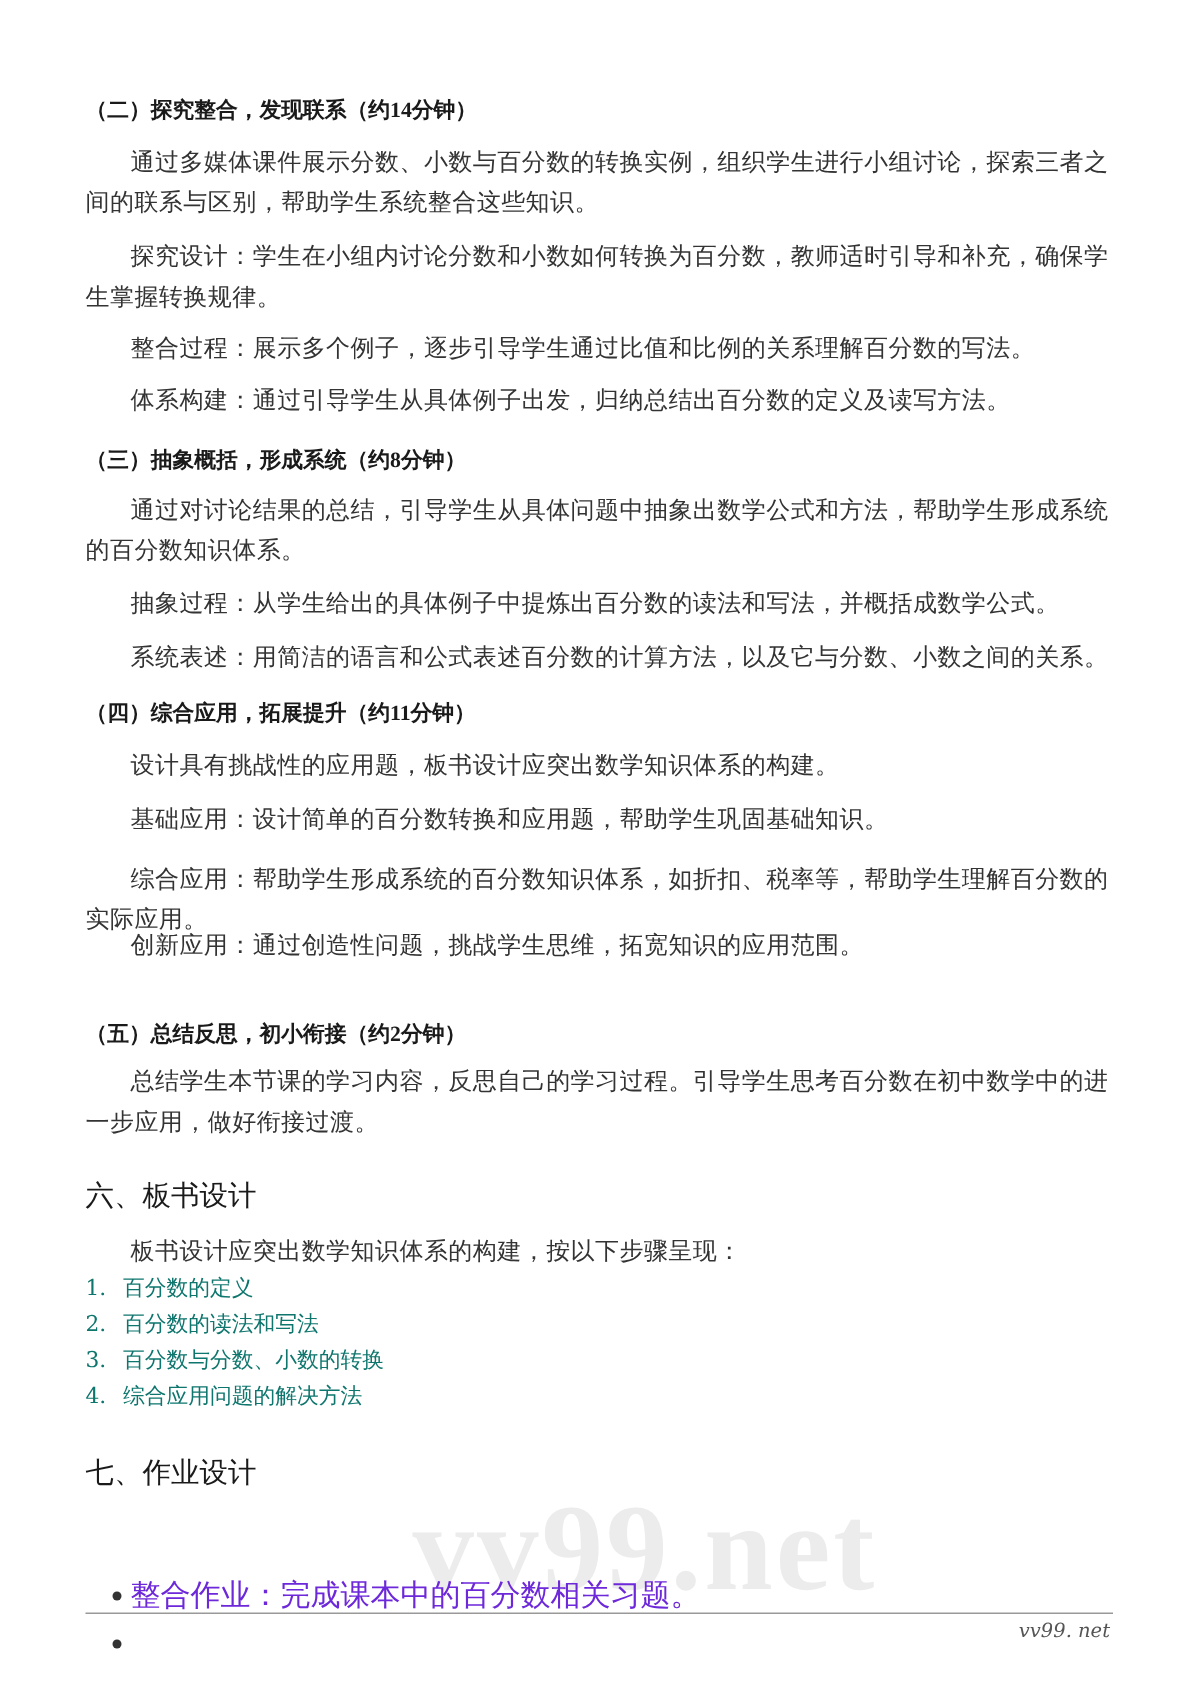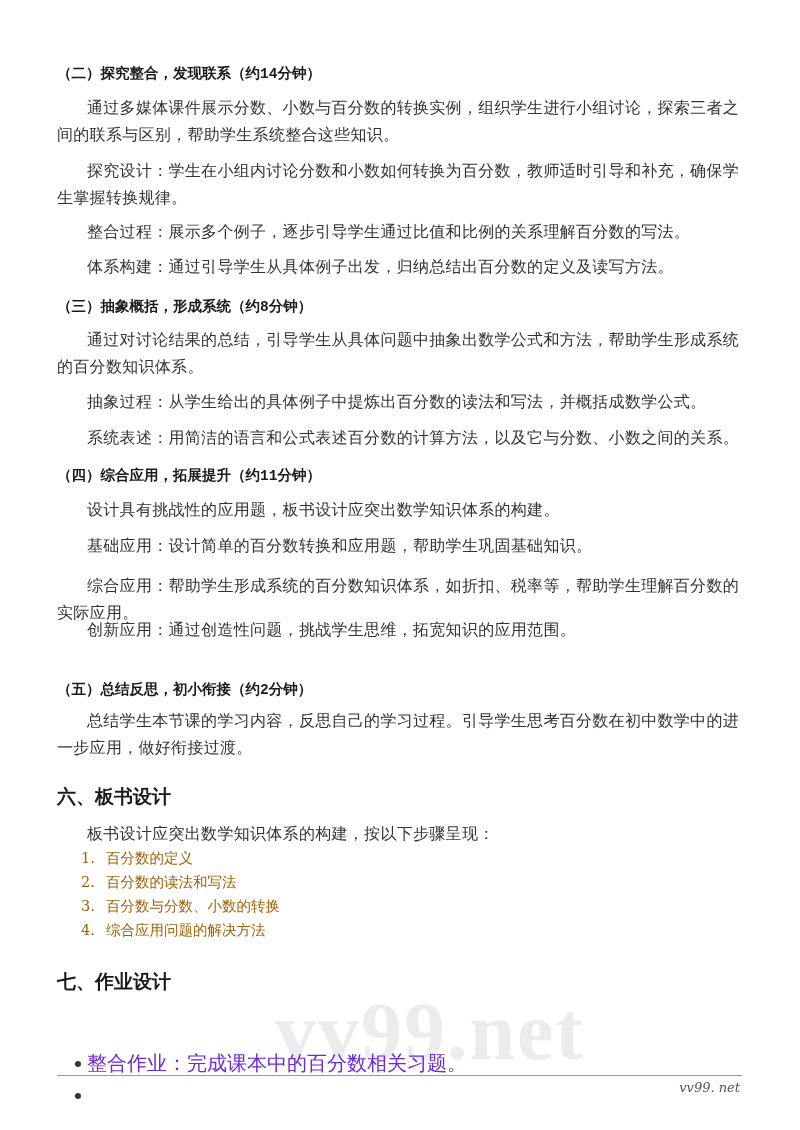--- a/index.html
+++ b/index.html
@@ -1,25 +1,25 @@
 <!DOCTYPE html>
 <html><head>
 <meta charset="utf-8">
 <style>
   html, body { margin: 0; padding: 0; background: #ffffff; }
   body { width: 800px; height: 1130px; position: relative; overflow: hidden;
          font-family: "DejaVu Serif", "Liberation Serif", serif; color: #222; }
   .page { position: absolute; left: 57px; top: 0; width: 686px; }
   .sub-heading { position: absolute; left: 0; font-size: 14.5px; font-weight: bold;
-                 font-family: Liberation Mono, monospace; color: #1a1a1a; white-space: nowrap; }
+                 font-family: Liberation Serif, serif; color: #1a1a1a; white-space: nowrap; }
   .para { position: absolute; left: 0; width: 686px; font-size: 16px; line-height: 27px;
           text-indent: 30px; color: #333; letter-spacing: 0.3px; }
-  .section-heading { position: absolute; left: 0; font-size: 19px; font-weight: bold;
+  .section-heading { position: absolute; left: 0; font-size: 19px; font-weight: normal;
                      font-family: "DejaVu Sans", "Liberation Sans", sans-serif; color: #1a1a1a; }
-  .list-item { position: absolute; left: 0; font-size: 14.5px; color: #a16207; white-space: nowrap; margin-left: 24px; }
+  .list-item { position: absolute; left: 0; font-size: 14.5px; color: #0f766e; white-space: nowrap; }
   .list-item .num { display: inline-block; width: 25px; }
   .bullet-item { position: absolute; left: 18px; font-size: 20px; color: #6d28d9; white-space: nowrap; margin-top: 38px; }
   .bullet-item .dot { display: inline-block; width: 6px; height: 6px; border-radius: 50%;
                       background: #333; margin-right: 6px; vertical-align: middle; position: relative; top: -1px; }
   .watermark { position: absolute; left: 275px; top: 985px; font-size: 82px; font-weight: bold;
                font-family: Liberation Serif, serif; color: #ececec; letter-spacing: 2px;
                z-index: 0; }
   .content { position: relative; z-index: 1; }
   .footer-rule { position: absolute; left: 57px; top: 1075px; width: 685px; height: 0;
                  border-top: 1.5px solid #999; }

